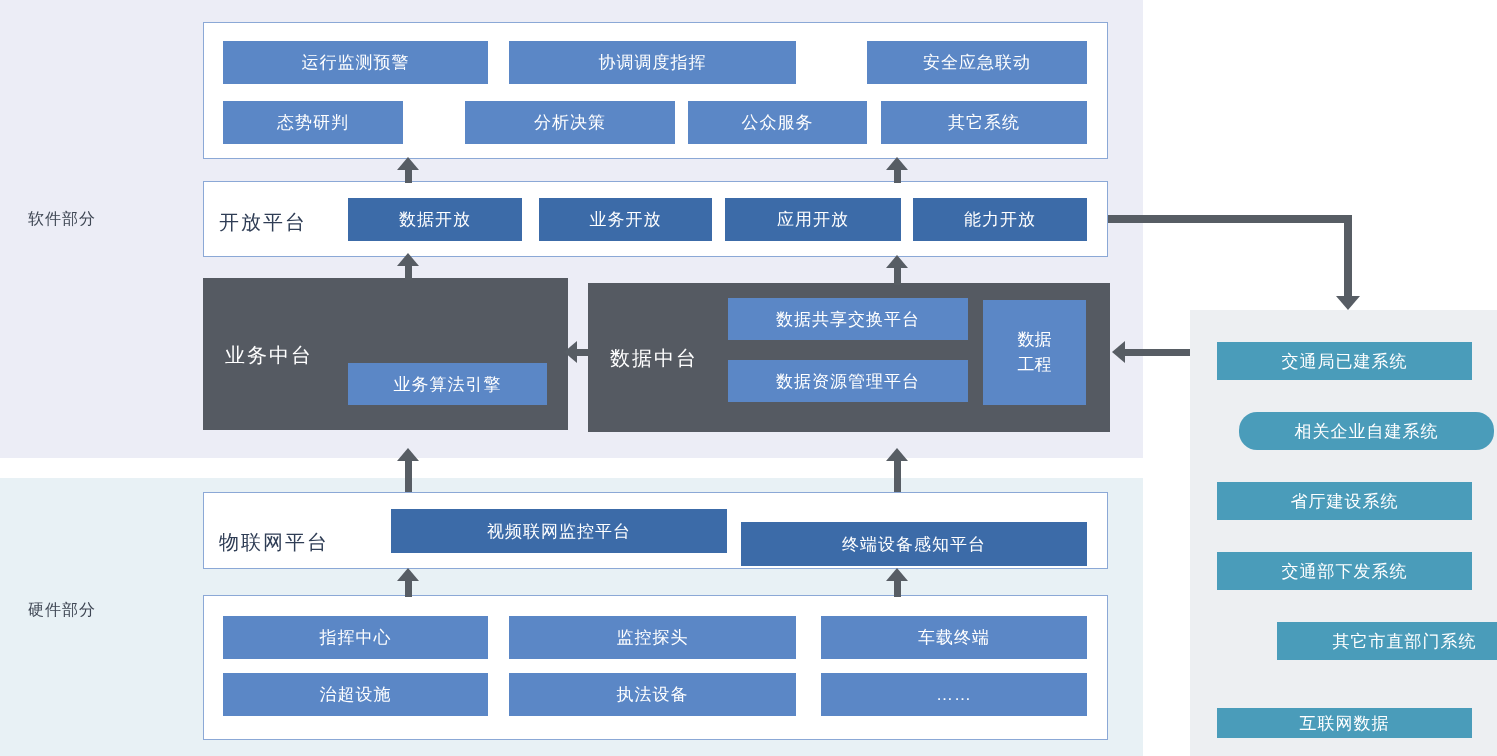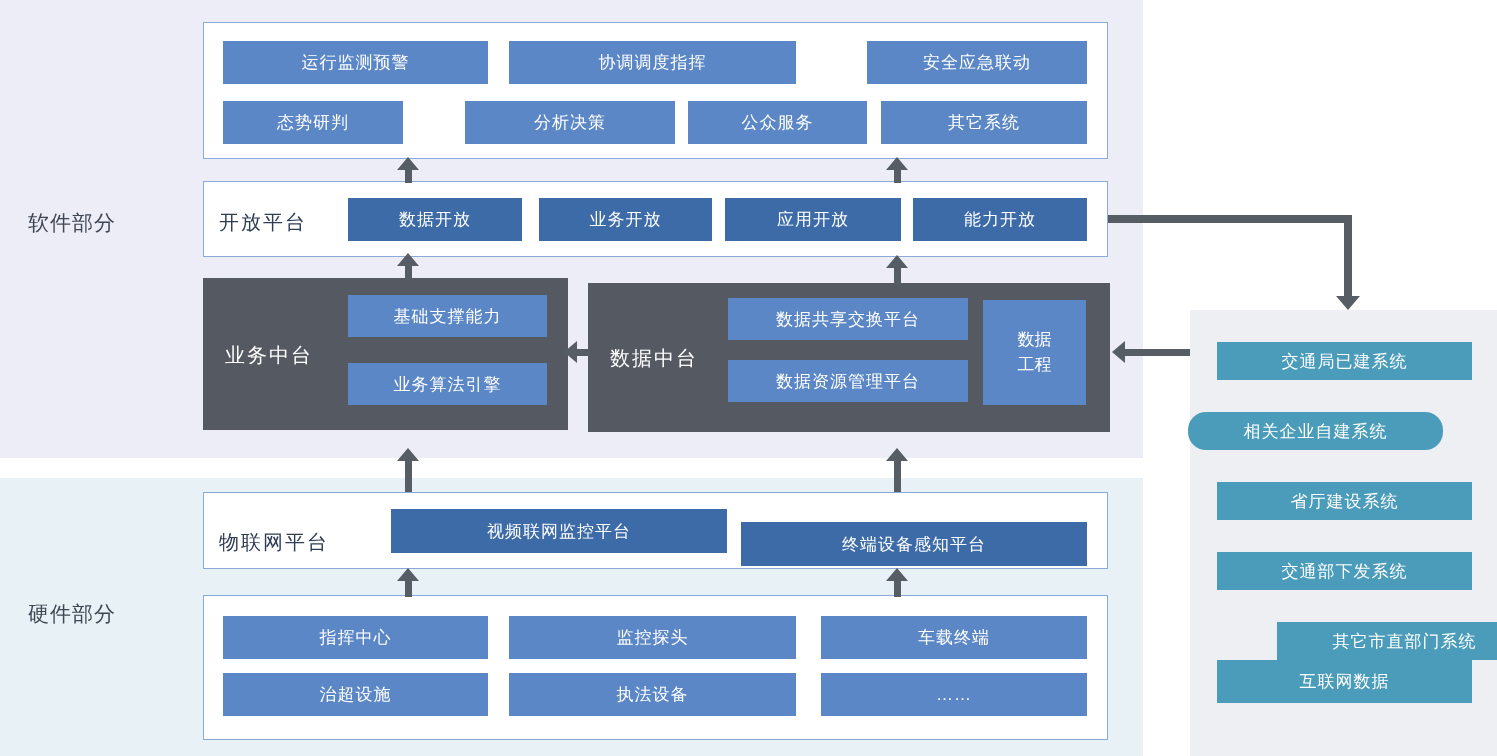--- a/index.html
+++ b/index.html
@@ -14,21 +14,21 @@
     overflow: hidden;
   }
 
   .bg { position: absolute; }
   .software-bg { left: 0; top: 0; width: 1143px; height: 458px; background: #ecedf6; }
   .hardware-bg { left: 0; top: 478px; width: 1143px; height: 278px; background: #e8f1f5; }
   .right-panel { left: 1190px; top: 310px; width: 307px; height: 446px; background: #edeff2; }
 
   .section-label {
     position: absolute;
-    font-size: 21px;
+    font-size: 16px;
     color: #3f4754;
     letter-spacing: 1px;
   }
 
   .panel-box {
     position: absolute;
     background: #ffffff;
     border: 1px solid #8ba8d6;
   }
 
@@ -137,21 +137,20 @@
   <div class="panel-box" style="left:203px; top:181px; width:905px; height:76px;">
     <div class="box-label" style="left:15px; top:27px;">开放平台</div>
     <div class="btn dark" style="left:144px; top:16px; width:174px; height:43px;">数据开放</div>
     <div class="btn dark" style="left:335px; top:16px; width:173px; height:43px;">业务开放</div>
     <div class="btn dark" style="left:521px; top:16px; width:176px; height:43px;">应用开放</div>
     <div class="btn dark" style="left:709px; top:16px; width:174px; height:43px;">能力开放</div>
   </div>
 
   <div class="dark-box" style="left:203px; top:278px; width:365px; height:152px;">
     <div class="box-label light" style="left:22px; top:64px;">业务中台</div>
-    <div class="btn blue" style="left:145px; top:17px; width:199px; height:42px;">基础支撑能力</div>
     <div class="btn blue" style="left:145px; top:85px; width:199px; height:42px;">业务算法引擎</div>
   </div>
 
   <div class="dark-box" style="left:588px; top:283px; width:522px; height:149px;">
     <div class="box-label light" style="left:22px; top:62px;">数据中台</div>
     <div class="btn blue" style="left:140px; top:15px; width:240px; height:42px;text-align:right;">数据共享交换平台</div>
     <div class="btn blue" style="left:140px; top:77px; width:240px; height:42px;">数据资源管理平台</div>
     <div class="side-box" style="left:395px; top:17px; width:103px; height:105px;">
         <span>数据工程</span>
       </div>
@@ -166,25 +165,25 @@
   <div class="panel-box" style="left:203px; top:595px; width:905px; height:145px;">
     <div class="btn blue" style="left:19px; top:20px; width:265px; height:43px;">指挥中心</div>
     <div class="btn blue" style="left:305px; top:20px; width:287px; height:43px;">监控探头</div>
     <div class="btn blue" style="left:617px; top:20px; width:266px; height:43px;">车载终端</div>
     <div class="btn blue" style="left:19px; top:77px; width:265px; height:43px;">治超设施</div>
     <div class="btn blue" style="left:305px; top:77px; width:287px; height:43px;">执法设备</div>
     <div class="btn blue" style="left:617px; top:77px; width:266px; height:43px;">……</div>
   </div>
 
   <div class="btn teal" style="left:1217px; top:342px; width:255px; height:38px;">交通局已建系统</div>
-  <div class="btn teal" style="left:1188px; top:412px; width:255px; height:38px;border-radius:18px;">相关企业自建系统</div>
+  <div class="btn teal" style="left:1239px; top:412px; width:255px; height:38px;border-radius:18px;">相关企业自建系统</div>
   <div class="btn teal" style="left:1217px; top:482px; width:255px; height:38px;">省厅建设系统</div>
   <div class="btn teal" style="left:1217px; top:552px; width:255px; height:38px;">交通部下发系统</div>
   <div class="btn teal" style="left:1277px; top:622px; width:255px; height:38px;">其它市直部门系统</div>
-  <div class="btn teal" style="left:1217px; top:660px; width:255px; height:43px;">互联网数据</div>
+  <div class="btn teal" style="left:1217px; top:708px; width:255px; height:30px;">互联网数据</div>
 
   <div class="arrow-v" style="left:397px; top:157px; width:22px; height:26px;">
       <div class="head"></div>
       <div class="shaft"></div>
     </div>
   <div class="arrow-v" style="left:886px; top:157px; width:22px; height:26px;">
       <div class="head"></div>
       <div class="shaft"></div>
     </div>
   <div class="arrow-v" style="left:397px; top:253px; width:22px; height:27px;">

